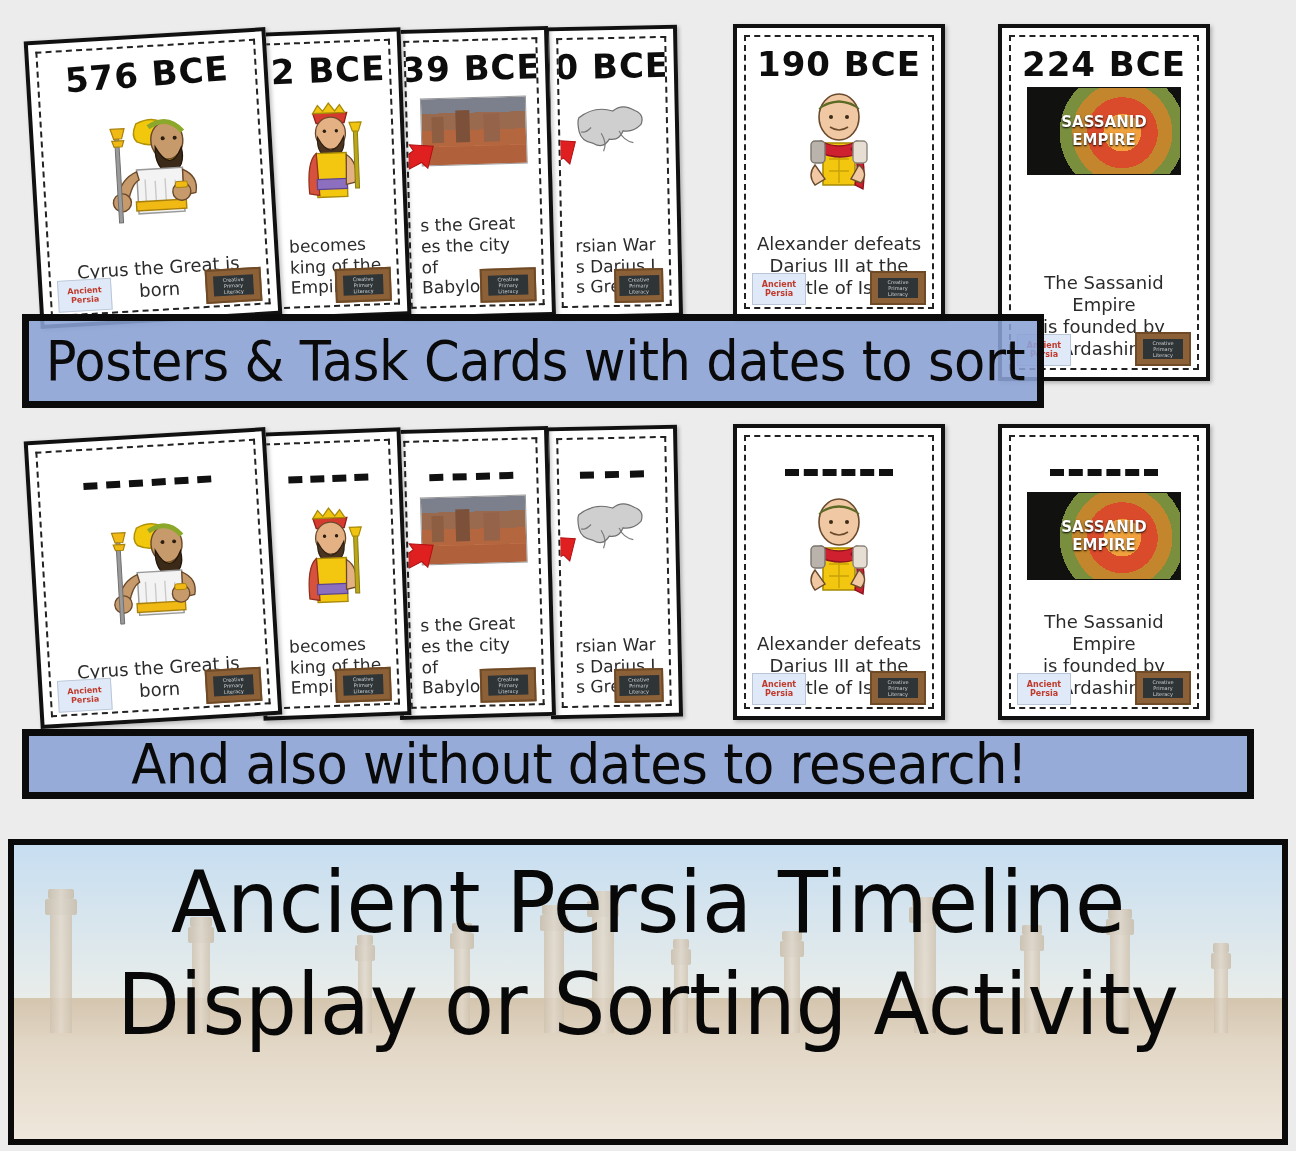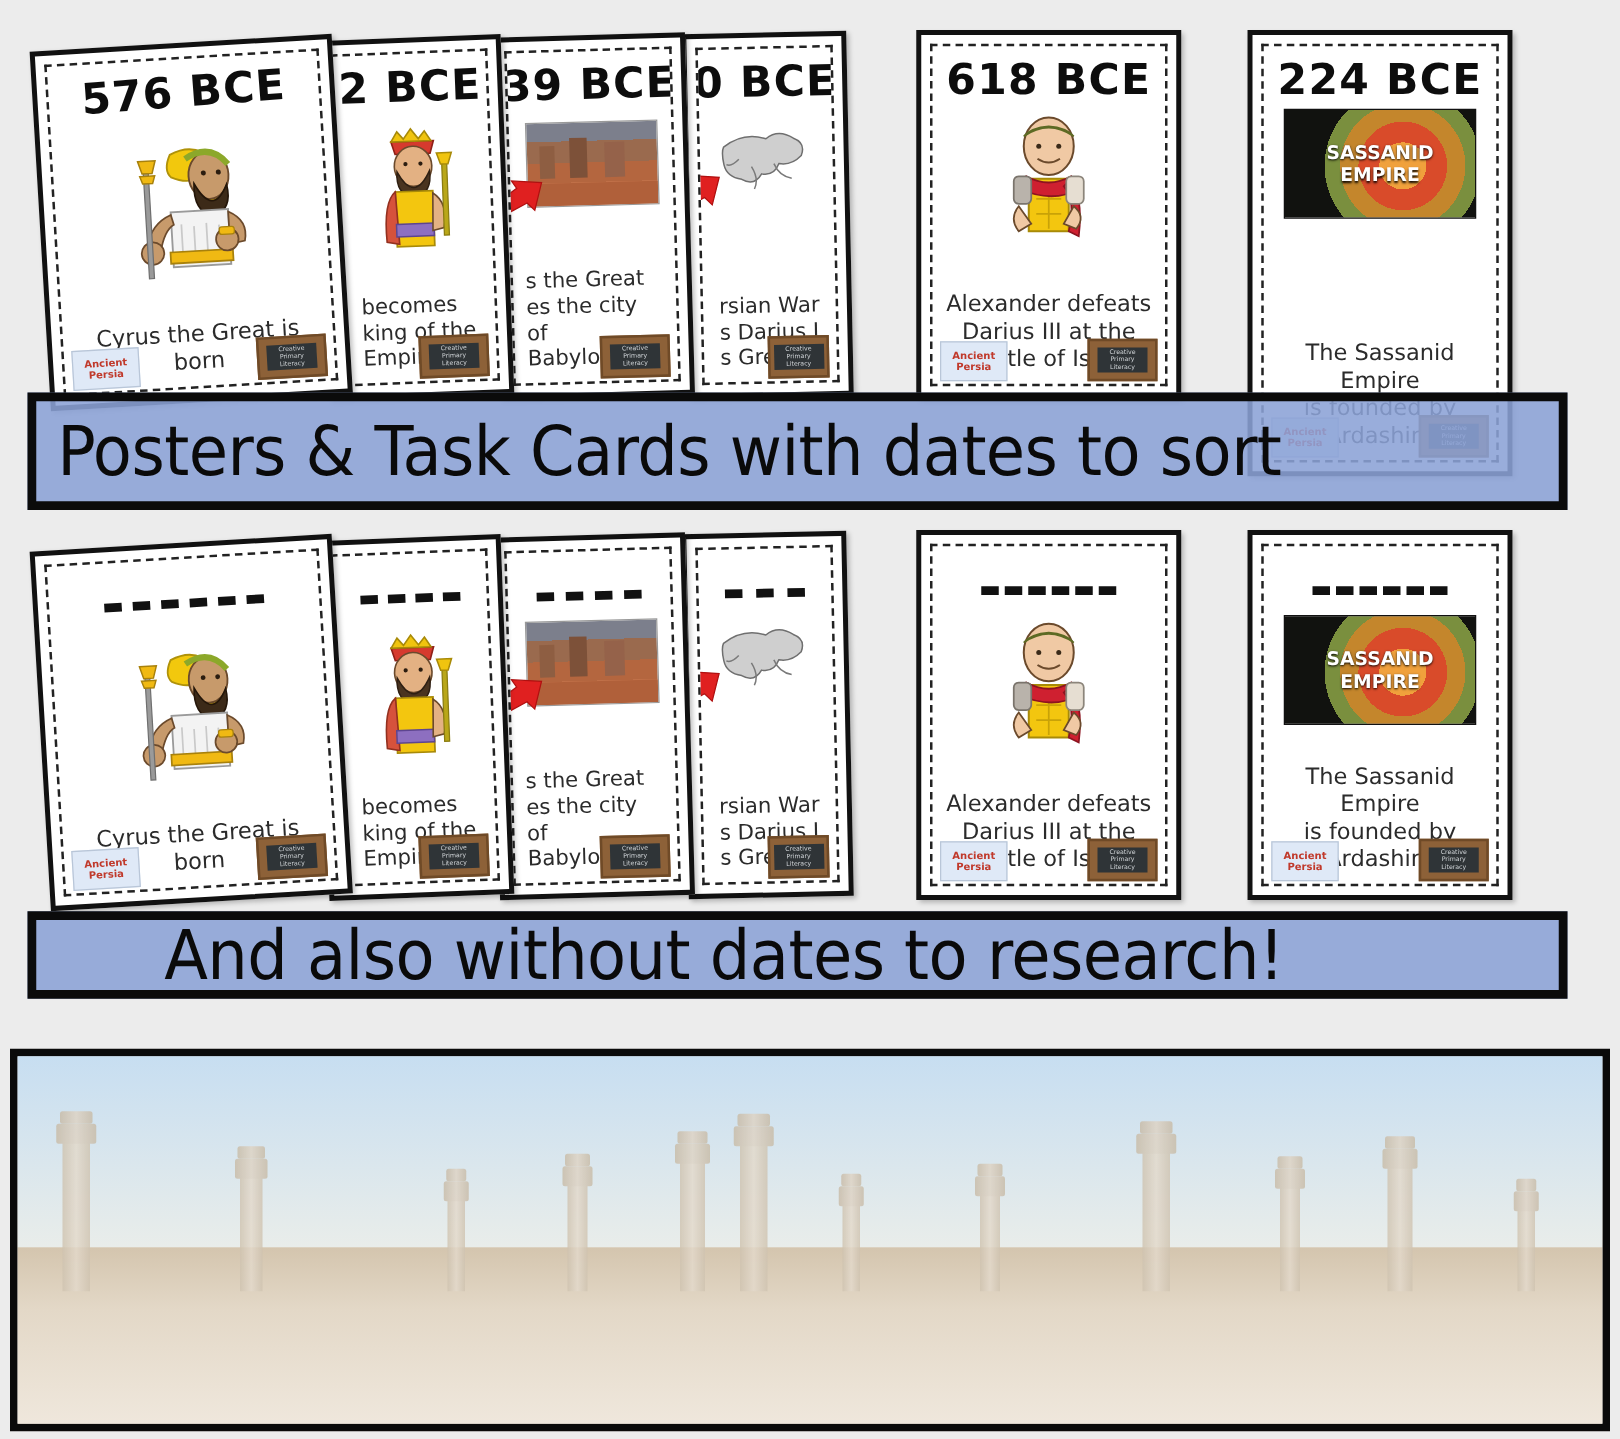--- a/index.html
+++ b/index.html
@@ -178,21 +178,21 @@
               <span>Primary</span>
               <span>Literacy</span>
             </div>
           </div>
         </div>
       </div>
     </div>
 
     <div class="card" style="left:733px;top:24px;width:212px;height:296px;">
       <div class="inner">
-        <div class="date">618 BCE</div>
+        <div class="date">190 BCE</div>
         <div class="art">
           <svg width="92" height="106" viewBox="0 0 92 106">
             <ellipse cx="46" cy="30" rx="20" ry="23" fill="#f0c9a4" stroke="#6b4a2c" stroke-width="1.6"></ellipse>
             <path d="M26 22q20-14 40 0q-6-7-20-8q-14 1-20 8z" fill="#8a9b3c" stroke="#5d6a24" stroke-width="1.4"></path>
             <circle cx="38" cy="30" r="2" fill="#3b2a18"></circle>
               <circle cx="54" cy="30" r="2" fill="#3b2a18"></circle>
             <path d="M37 40q9 6 18 0" stroke="#6b4a2c" stroke-width="1.6" fill="none"></path>
             <path d="M30 56h32v42H30z" fill="#f3c60f" stroke="#a88a08" stroke-width="1.6"></path>
             <path d="M46 62v34M36 72h20M36 84h20" stroke="#c9a207" stroke-width="1.4" fill="none"></path>
             <path d="M28 54q18 10 36 0l6 10q-20 12-48 0z" fill="#cf2030" stroke="#8d1420" stroke-width="1.4"></path>
@@ -357,21 +357,21 @@
               <span>Creative</span>
               <span>Primary</span>
               <span>Literacy</span>
             </div>
           </div>
         </div>
       </div>
     </div>
   </div>
 
-  <div class="banner" style="left:22px;top:314px;width:1232px;height:94px;text-align:right;">
+  <div class="banner" style="left:22px;top:314px;width:1022px;height:94px;text-align:right;">
     <span>Posters &amp; Task Cards with dates to sort</span>
   </div>
 
   <div>
 
     <div class="card" style="left:998px;top:424px;width:212px;height:296px;">
       <div class="inner">
         <div class="blankline"></div>
         <div class="art">
           <div style="width:152px;height:86px;background:radial-gradient(circle at 62% 52%, #f0a13c 0 18%, #d94b2a 18% 34%, #c4862c 34% 48%, #7a8f3e 48% 60%, #11120f 60% 100%);position:relative;border:1px solid #111;">
@@ -597,15 +597,19 @@
       <div class="col" style="left:530px; width:20px; height:104px;"></div>
       <div class="col" style="left:578px; width:22px; height:118px;"></div>
       <div class="col" style="left:660px; width:14px; height:70px;"></div>
       <div class="col" style="left:770px; width:16px; height:78px;"></div>
       <div class="col" style="left:900px; width:22px; height:112px;"></div>
       <div class="col" style="left:1010px;width:16px; height:84px;"></div>
       <div class="col" style="left:1096px;width:20px; height:100px;"></div>
       <div class="col" style="left:1200px;width:14px; height:66px;"></div>
     </div>
 
+    <div class="title-text">
+      <div class="l1">Ancient Persia Timeline</div>
+      <div class="l2">Display or Sorting Activity</div>
+    </div>
   </div>
 
 </div>
 
 </body></html>

